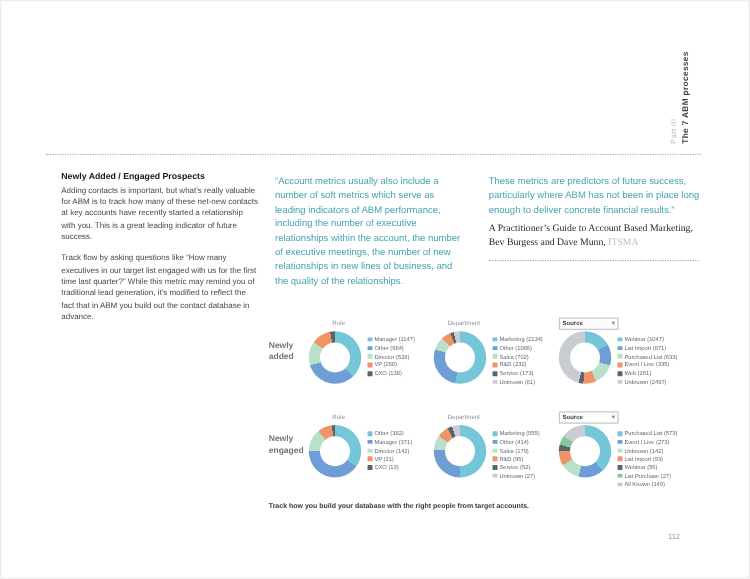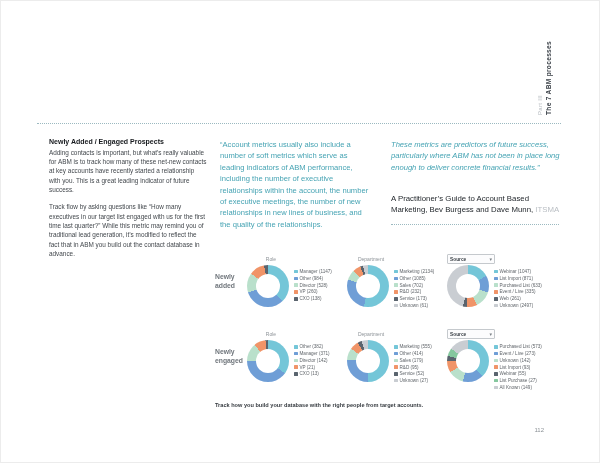--- a/index.html
+++ b/index.html
@@ -15,22 +15,22 @@
 
   
   .col-left{position:absolute;left:48px;top:137px;width:158px;}
   .col-left h3{font-size:7px;font-weight:700;color:#16191d;margin:0 0 2.5px;}
   .col-left p{font-size:6.4px;line-height:1.46;color:#43484d;margin:0 0 8px;}
 
   .col-mid{position:absolute;left:219px;top:138px;width:153px;}
   .quote{font-size:7.6px;line-height:1.5;color:#45a3b3;margin:0;}
 
   .col-right{position:absolute;left:390px;top:138px;width:170px;}
-  .col-right .quote{margin:0 0 20px;font-style:italic;}
-  .attribution{font-size:7.8px;line-height:1.42;color:#23282d;margin:0 0 9px;}
+  .col-right .quote{margin:0 0 4px;}
+  .attribution{font-size:7.8px;line-height:1.42;color:#23282d;margin:0 0 9px;font-family:Liberation Serif, serif;}
   .itsma{color:#b9bec3;}
   .attr-rule{border-top:1px dotted #9bb9c0;width:168px;}
 
   
   .charts{position:absolute;left:214px;top:252px;width:352px;}
   .chart-row{display:flex;align-items:flex-start;margin-bottom:20px;}
   .row-label{width:32px;flex:none;font-size:6.8px;font-weight:700;color:#70767c;line-height:1.3;padding-top:20px;}
   .chart-group{width:100px;flex:none;display:flex;flex-direction:column;}
   .chart-header{height:12px;width:48px;display:flex;align-items:center;justify-content:center;}
   .chart-title{width:100%;text-align:center;font-size:5px;color:#8d9398;}

